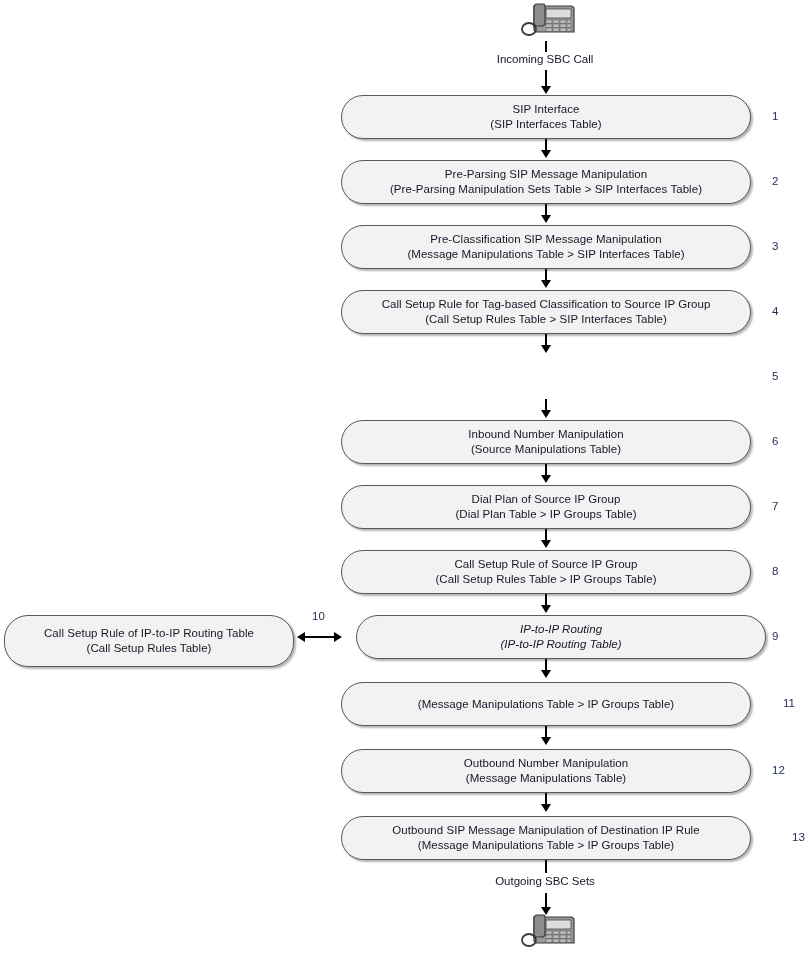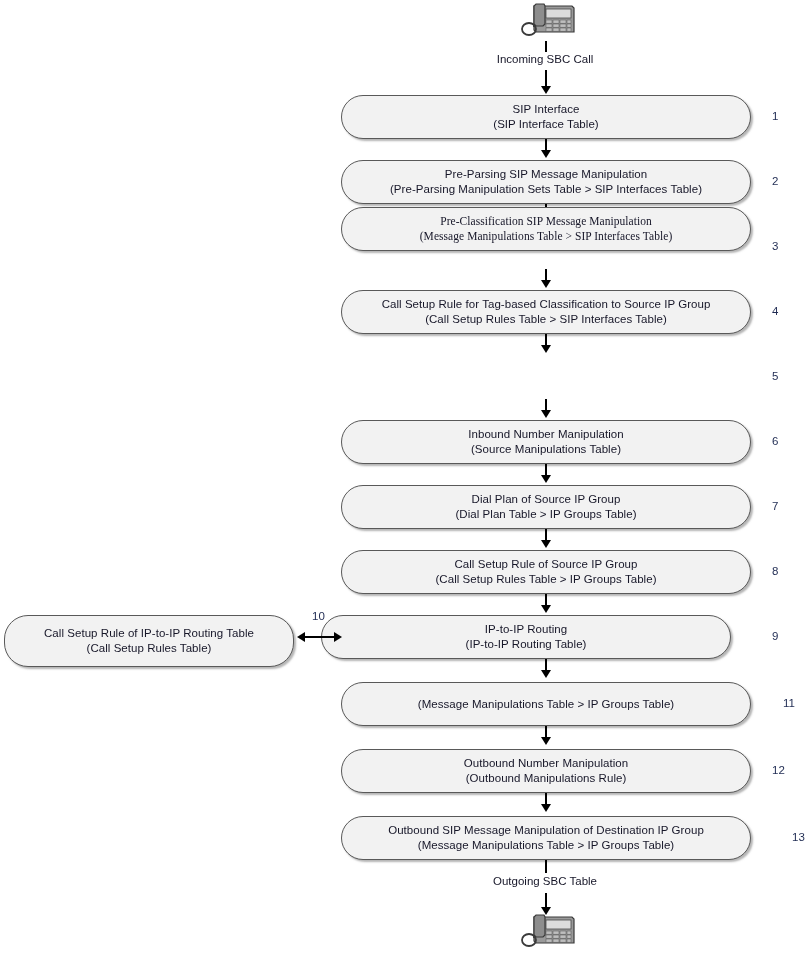--- a/index.html
+++ b/index.html
@@ -141,35 +141,35 @@
     </svg>
   </div>
 
   <div class="vline" style="left:545px; top:41px; height:11px;"></div>
   <div class="edge-label" style="left:445px; top:53px; width:200px;">Incoming SBC Call</div>
   <div class="vline" style="left:545px; top:70px; height:18px;"></div>
   <div class="arrowhead-down" style="left:541px; top:86px;"></div>
 
   <div class="node" style="left:341px; top:95px; width:410px; height:44px;">
     <div class="line1">SIP Interface</div>
-    <div class="line2">(SIP Interface Table)</div>
+    <div class="line2">(SIP Interfaces Table)</div>
   </div>
   <div class="step-num" style="left:772px; top:110px;">1</div>
   <div class="vline" style="left:545px; top:139px; height:13px;"></div>
   <div class="arrowhead-down" style="left:541px; top:150px;"></div>
 
   <div class="node" style="left:341px; top:160px; width:410px; height:44px;">
     <div class="line1">Pre-Parsing SIP Message Manipulation</div>
     <div class="line2">(Pre-Parsing Manipulation Sets Table &gt; SIP Interfaces Table)</div>
   </div>
   <div class="step-num" style="left:772px; top:175px;">2</div>
   <div class="vline" style="left:545px; top:204px; height:13px;"></div>
   <div class="arrowhead-down" style="left:541px; top:215px;"></div>
 
-  <div class="node" style="left:341px; top:207px; width:410px; height:44px;font-family:Liberation Serif, serif;">
+  <div class="node" style="left:341px; top:225px; width:410px; height:44px;">
     <div class="line1">Pre-Classification SIP Message Manipulation</div>
     <div class="line2">(Message Manipulations Table &gt; SIP Interfaces Table)</div>
   </div>
   <div class="step-num" style="left:772px; top:240px;">3</div>
   <div class="vline" style="left:545px; top:269px; height:13px;"></div>
   <div class="arrowhead-down" style="left:541px; top:280px;"></div>
 
   <div class="node" style="left:341px; top:290px; width:410px; height:44px;">
     <div class="line1">Call Setup Rule for Tag-based Classification to Source IP Group</div>
     <div class="line2">(Call Setup Rules Table &gt; SIP Interfaces Table)</div>
@@ -199,21 +199,21 @@
   <div class="arrowhead-down" style="left:541px; top:540px;"></div>
 
   <div class="node" style="left:341px; top:550px; width:410px; height:44px;">
     <div class="line1">Call Setup Rule of Source IP Group</div>
     <div class="line2">(Call Setup Rules Table &gt; IP Groups Table)</div>
   </div>
   <div class="step-num" style="left:772px; top:565px;">8</div>
   <div class="vline" style="left:545px; top:594px; height:13px;"></div>
   <div class="arrowhead-down" style="left:541px; top:605px;"></div>
 
-  <div class="node" style="left:321px; top:615px; width:410px; height:44px;">
+  <div class="node" style="left:356px; top:615px; width:410px; height:44px;font-style:italic;">
     <div class="line1">IP-to-IP Routing</div>
     <div class="line2">(IP-to-IP Routing Table)</div>
   </div>
   <div class="step-num" style="left:772px; top:630px;">9</div>
 
   <div class="node" style="left:4px; top:615px; width:290px; height:52px;">
     <div class="line1">Call Setup Rule of IP-to-IP Routing Table</div>
     <div class="line2">(Call Setup Rules Table)</div>
   </div>
 
@@ -227,34 +227,34 @@
 
   <div class="node" style="left:341px; top:682px; width:410px; height:44px;">
     <div class="line2">(Message Manipulations Table &gt; IP Groups Table)</div>
   </div>
   <div class="step-num" style="left:783px; top:697px;">11</div>
   <div class="vline" style="left:545px; top:726px; height:13px;"></div>
   <div class="arrowhead-down" style="left:541px; top:737px;"></div>
 
   <div class="node" style="left:341px; top:749px; width:410px; height:44px;">
     <div class="line1">Outbound Number Manipulation</div>
-    <div class="line2">(Outbound Manipulations Rule)</div>
+    <div class="line2">(Message Manipulations Table)</div>
   </div>
   <div class="step-num" style="left:772px; top:764px;">12</div>
   <div class="vline" style="left:545px; top:793px; height:13px;"></div>
   <div class="arrowhead-down" style="left:541px; top:804px;"></div>
 
   <div class="node" style="left:341px; top:816px; width:410px; height:44px;">
-    <div class="line1">Outbound SIP Message Manipulation of Destination IP Group</div>
+    <div class="line1">Outbound SIP Message Manipulation of Destination IP Rule</div>
     <div class="line2">(Message Manipulations Table &gt; IP Groups Table)</div>
   </div>
   <div class="step-num" style="left:792px; top:831px;">13</div>
 
   <div class="vline" style="left:545px; top:860px; height:13px;"></div>
-  <div class="edge-label" style="left:445px; top:875px; width:200px;">Outgoing SBC Table</div>
+  <div class="edge-label" style="left:445px; top:875px; width:200px;">Outgoing SBC Sets</div>
   <div class="vline" style="left:545px; top:893px; height:16px;"></div>
   <div class="arrowhead-down" style="left:541px; top:907px;"></div>
 
   <div class="phone-icon" style="left:516px; top:912px;">
     <svg width="62" height="40" viewBox="0 0 62 38" xmlns="http://www.w3.org/2000/svg">
       <path d="M18 4 L56 4 L58 6 L58 30 L20 30 L18 28 Z" fill="#9a9a9a" stroke="#3a3a3a" stroke-width="1.2"></path>
       <rect x="30" y="7" width="25" height="9" fill="#dcdcdc" stroke="#4a4a4a" stroke-width="0.8"></rect>
       <g fill="#bdbdbd" stroke="#555" stroke-width="0.5">
         <rect x="30" y="18" width="6" height="3.2"></rect>
           <rect x="37" y="18" width="6" height="3.2"></rect>

